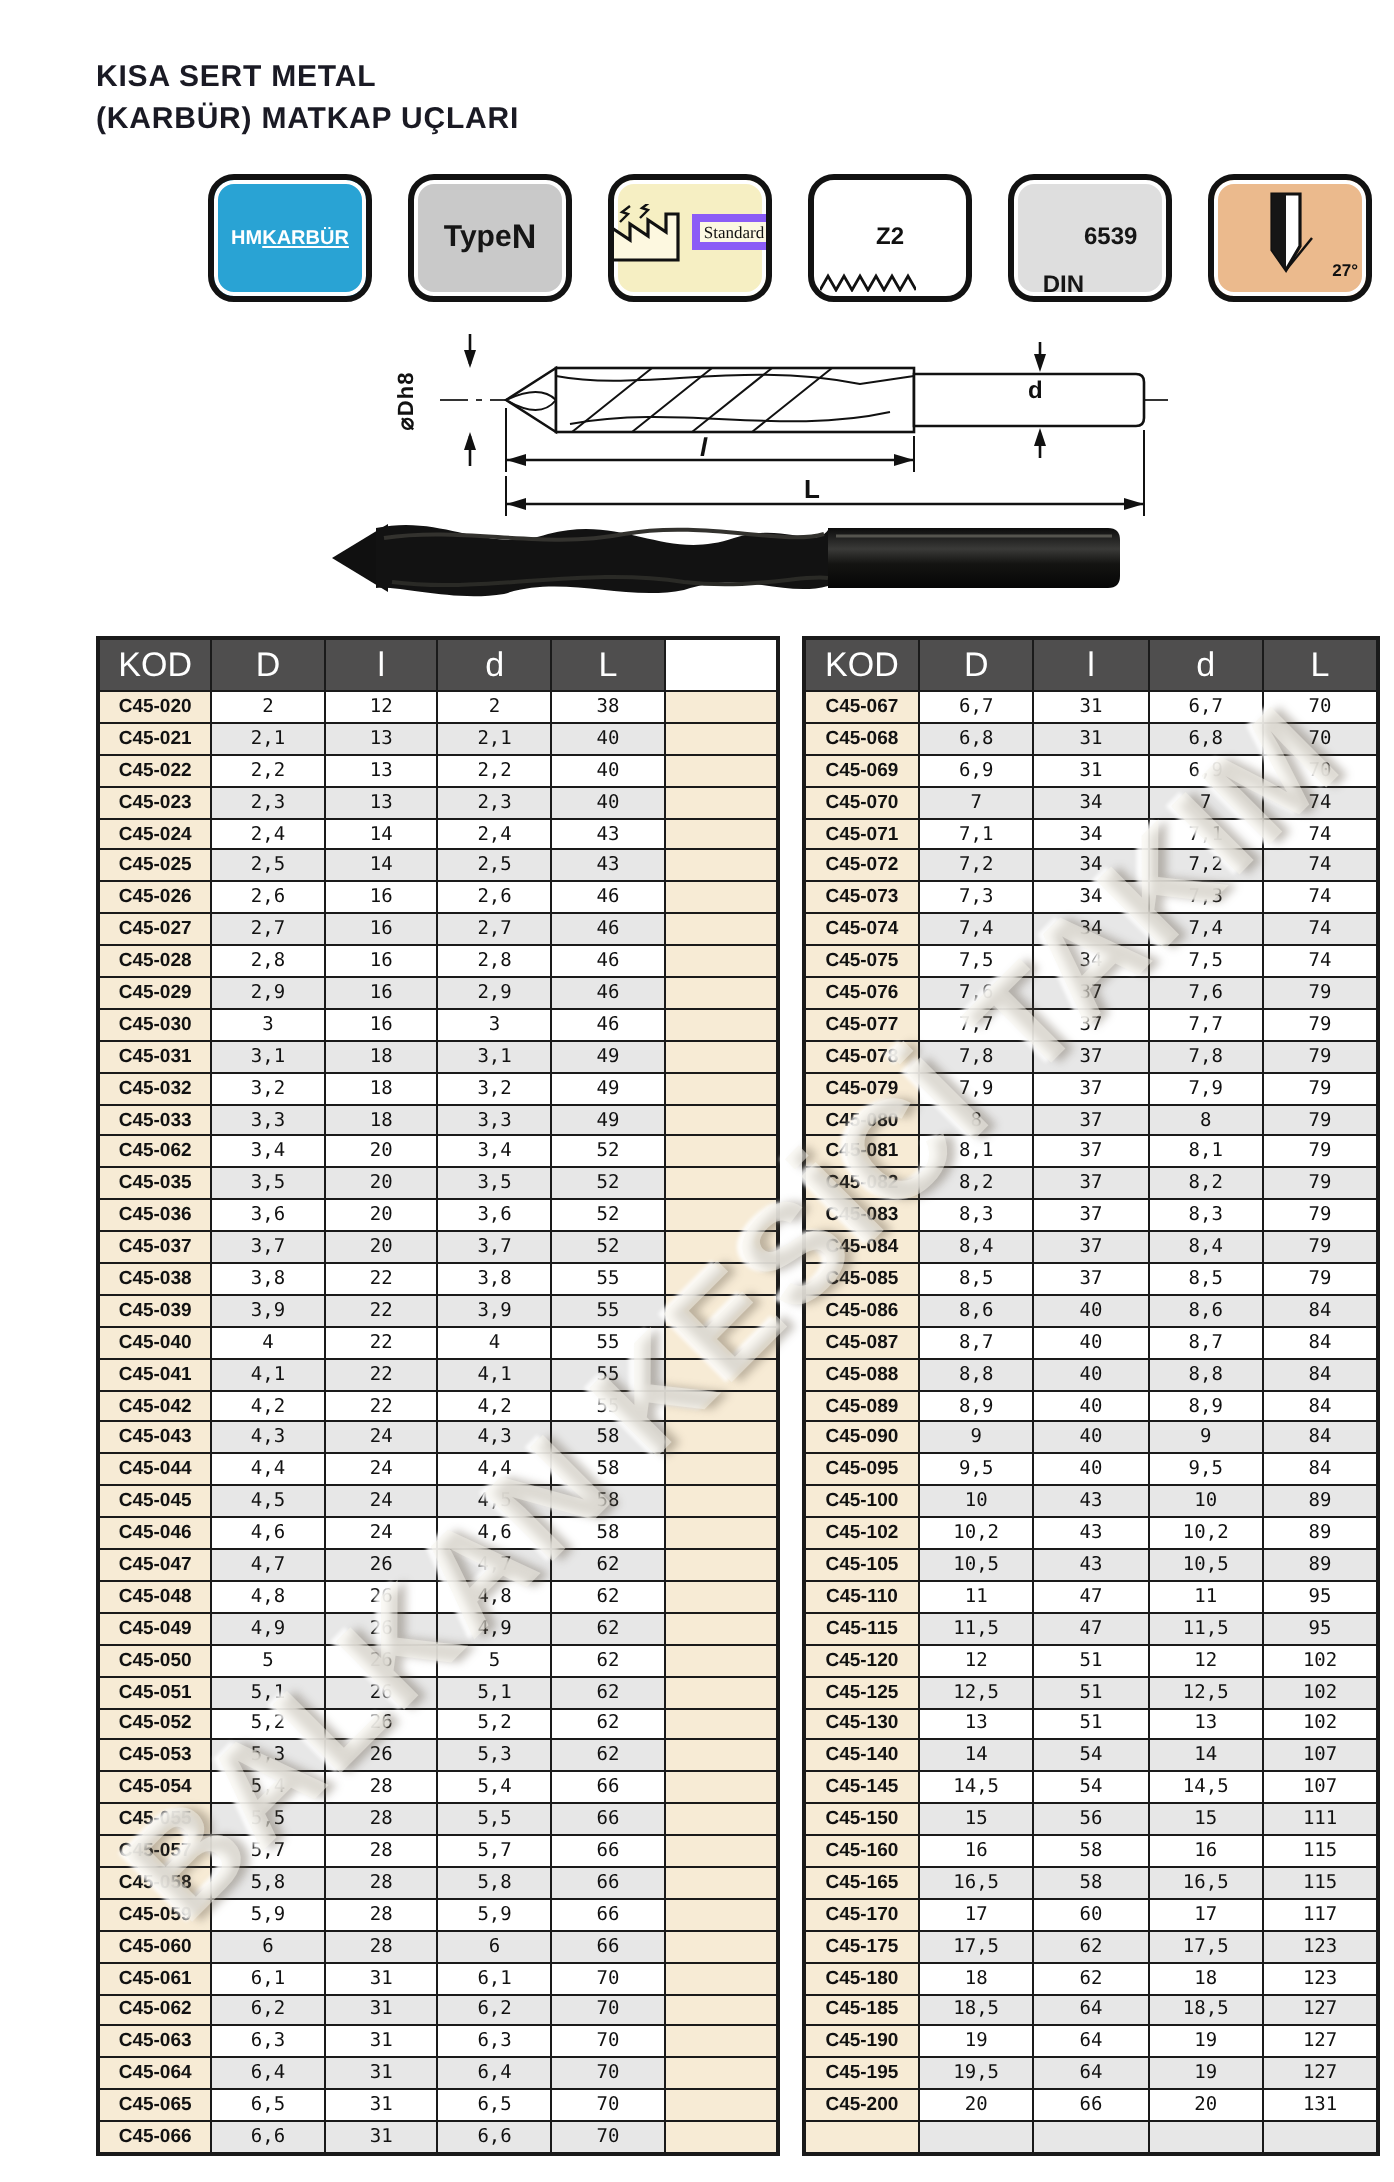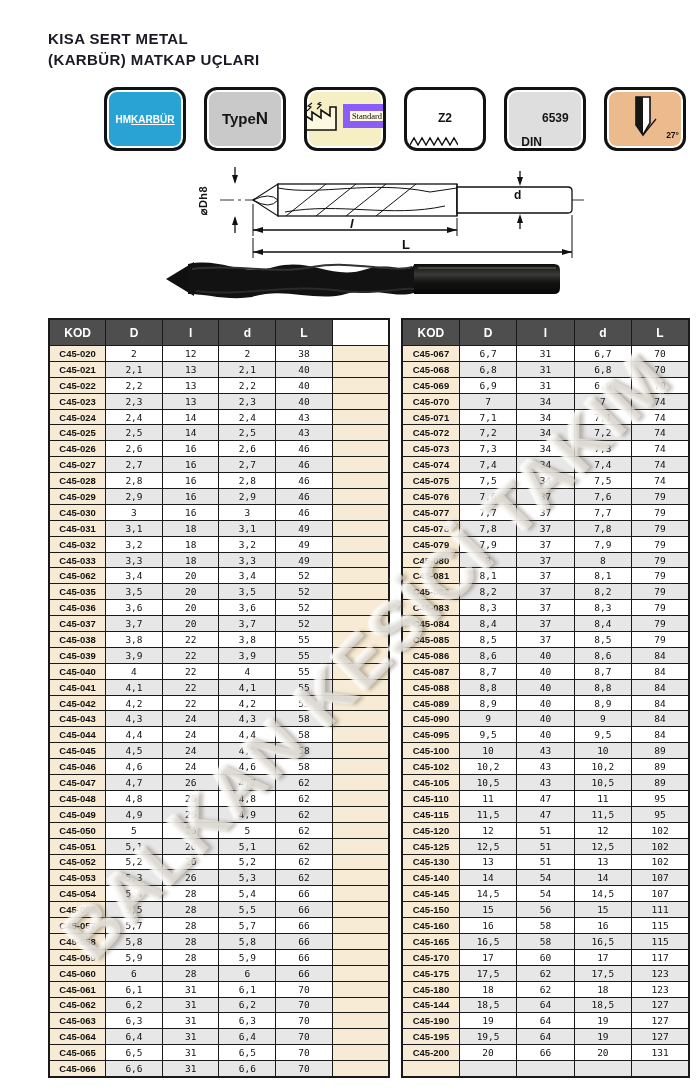--- a/index.html
+++ b/index.html
@@ -14,21 +14,21 @@
   .badge{width:82px;height:64px;border:3px solid #121212;border-radius:13px;box-sizing:border-box;
     box-shadow:inset 0 0 0 2px #ffffff;display:flex;flex-direction:row;align-items:center;
     justify-content:center;position:relative;overflow:hidden;}
   .badge .l1{font-weight:bold;line-height:1.1;}
   .badge .l2{font-weight:bold;line-height:1.1;}
   .badge-hm{background:#29a3d4;color:#ffffff;}
   .badge-hm .l1{font-size:10px;}.badge-hm .l2{font-size:10px;text-decoration:underline;}
   .badge-type{background:#c9c9c9;color:#161616;}
   .badge-type .l1{font-size:15px;}.badge-type .l2{font-size:17px;}
   .badge-std{background:#f6efc3;}
-  .badge-std .std-label{font-size:8.5px;color:#111;border:7px solid #8b5cf6;background:#fcf8e2;
+  .badge-std .std-label{font-size:8.5px;color:#111;border:4px solid #8b5cf6;background:#fcf8e2;
     padding:0 2px;margin-top:-6px;font-family:"Liberation Serif",serif;}
   .badge-z{background:#ffffff;color:#111;}
   .badge-z .l1,.badge-z .l2{font-size:12px;}
   .badge-z svg{position:absolute;bottom:2px;left:3px;}
   .badge-din{background:#dedede;color:#161616;}
   .badge-din .l1{font-size:12px;margin-top:48px;}.badge-din .l2{font-size:12px;}
   .badge-27{background:#ebba8d;}
   .badge-118{background:#f6efc3;margin-left:24px;}
   .angle-label{position:absolute;right:4px;bottom:8px;font-size:8.5px;font-weight:bold;color:#111;}
   .badge-tialn{background:#737373;color:#ffffff;}
@@ -44,21 +44,21 @@
 
   
   .photo{position:absolute;left:162px;top:255px;width:402px;height:48px;}
 
   
   table.tbl{border-collapse:collapse;position:absolute;top:318px;table-layout:fixed;}
   table.tbl-left{left:48px;width:342px;}
   table.tbl-right{left:401px;width:289px;}
   .tbl th,.tbl td{border:1px solid #1a1a1a;padding:0;text-align:center;vertical-align:middle;
     overflow:hidden;white-space:nowrap;}
-  .tbl th{background:#4f4e4e;color:#ffffff;font-size:12px;font-weight:bold;height:25px;}
+  .tbl th{background:#4f4e4e;color:#ffffff;font-size:17px;font-weight:normal;height:25px;}
   .tbl th.blank{background:#ffffff;}
   .tbl td{height:14.9px;font-size:9.5px;font-family:"DejaVu Sans Mono",monospace;color:#111;}
   .tbl tbody tr:nth-child(odd) td{background:#ffffff;}
   .tbl tbody tr:nth-child(even) td{background:#e7e7e7;}
   .tbl td.kod{background:#f7ebd5 !important;font-weight:bold;font-size:9.5px;
     font-family:"Liberation Sans",sans-serif;}
   .tbl td.blankcol{background:#f7ebd5 !important;}
   .tbl tr.empty-row td{background:#ffffff;}
   .tbl tr.empty-row td.kod{background:#f7ebd5 !important;}
   table.tbl{border:2px solid #1a1a1a;}
@@ -882,21 +882,21 @@
         <td>123</td>
       </tr>
       <tr>
         <td class="kod">C45-180</td>
         <td>18</td>
         <td>62</td>
         <td>18</td>
         <td>123</td>
       </tr>
       <tr>
-        <td class="kod">C45-144</td>
+        <td class="kod">C45-185</td>
         <td>18,5</td>
         <td>64</td>
         <td>18,5</td>
         <td>127</td>
       </tr>
       <tr>
         <td class="kod">C45-190</td>
         <td>19</td>
         <td>64</td>
         <td>19</td>

